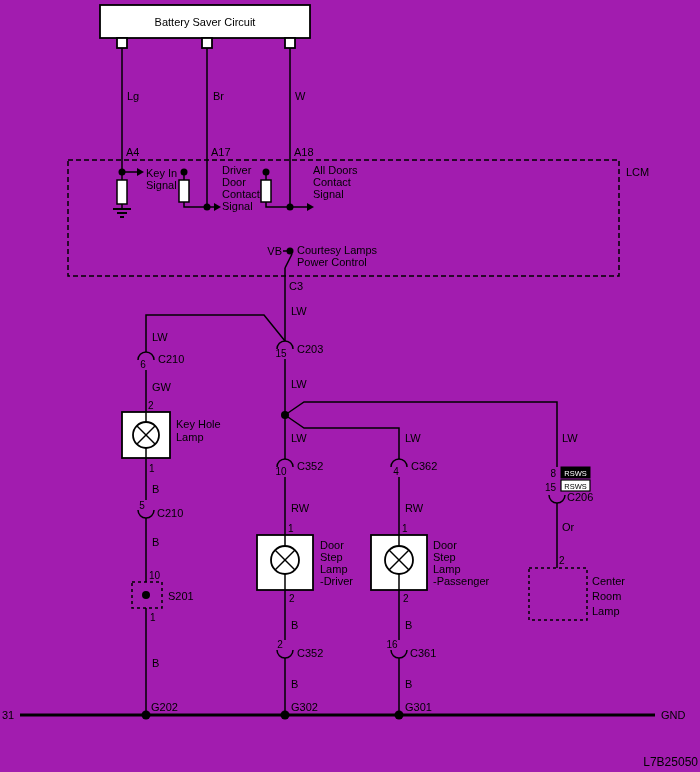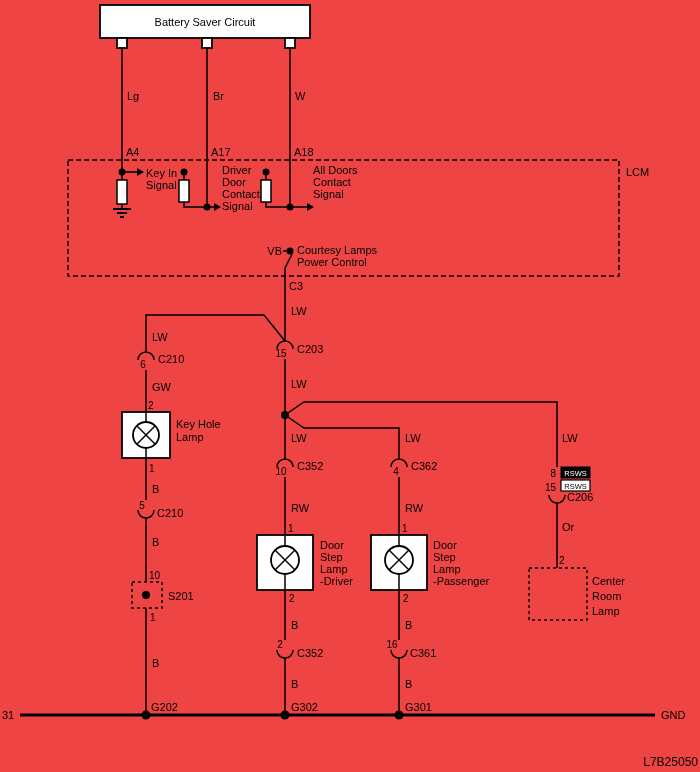--- a/index.html
+++ b/index.html
@@ -1,16 +1,16 @@
 <!DOCTYPE html>
 <html><head>
 <meta charset="utf-8">
 <style>
   html,body { margin:0; padding:0; background:#ffffff; }
-  #stage { width:700px; height:772px; background:#ef4444; position:relative; }
+  #stage { width:700px; height:772px; background:#a21caf; position:relative; }
   svg text { font-family:"Liberation Sans","DejaVu Sans",sans-serif; fill:#000; }
   .t   { font-size:11px; }
   .tn  { font-size:10px; }
   .tb  { font-size:12px; }
   .tag { font-size:7.5px; }
   .tagw{ font-size:7.5px; fill:#fff; }
   .w   { stroke:#000; stroke-width:1.5; fill:none; }
   .w2  { stroke:#000; stroke-width:2;   fill:none; }
   .bus { stroke:#000; stroke-width:3;   fill:none; }
   .bx  { stroke:#000; stroke-width:1.8; fill:#fff; }

